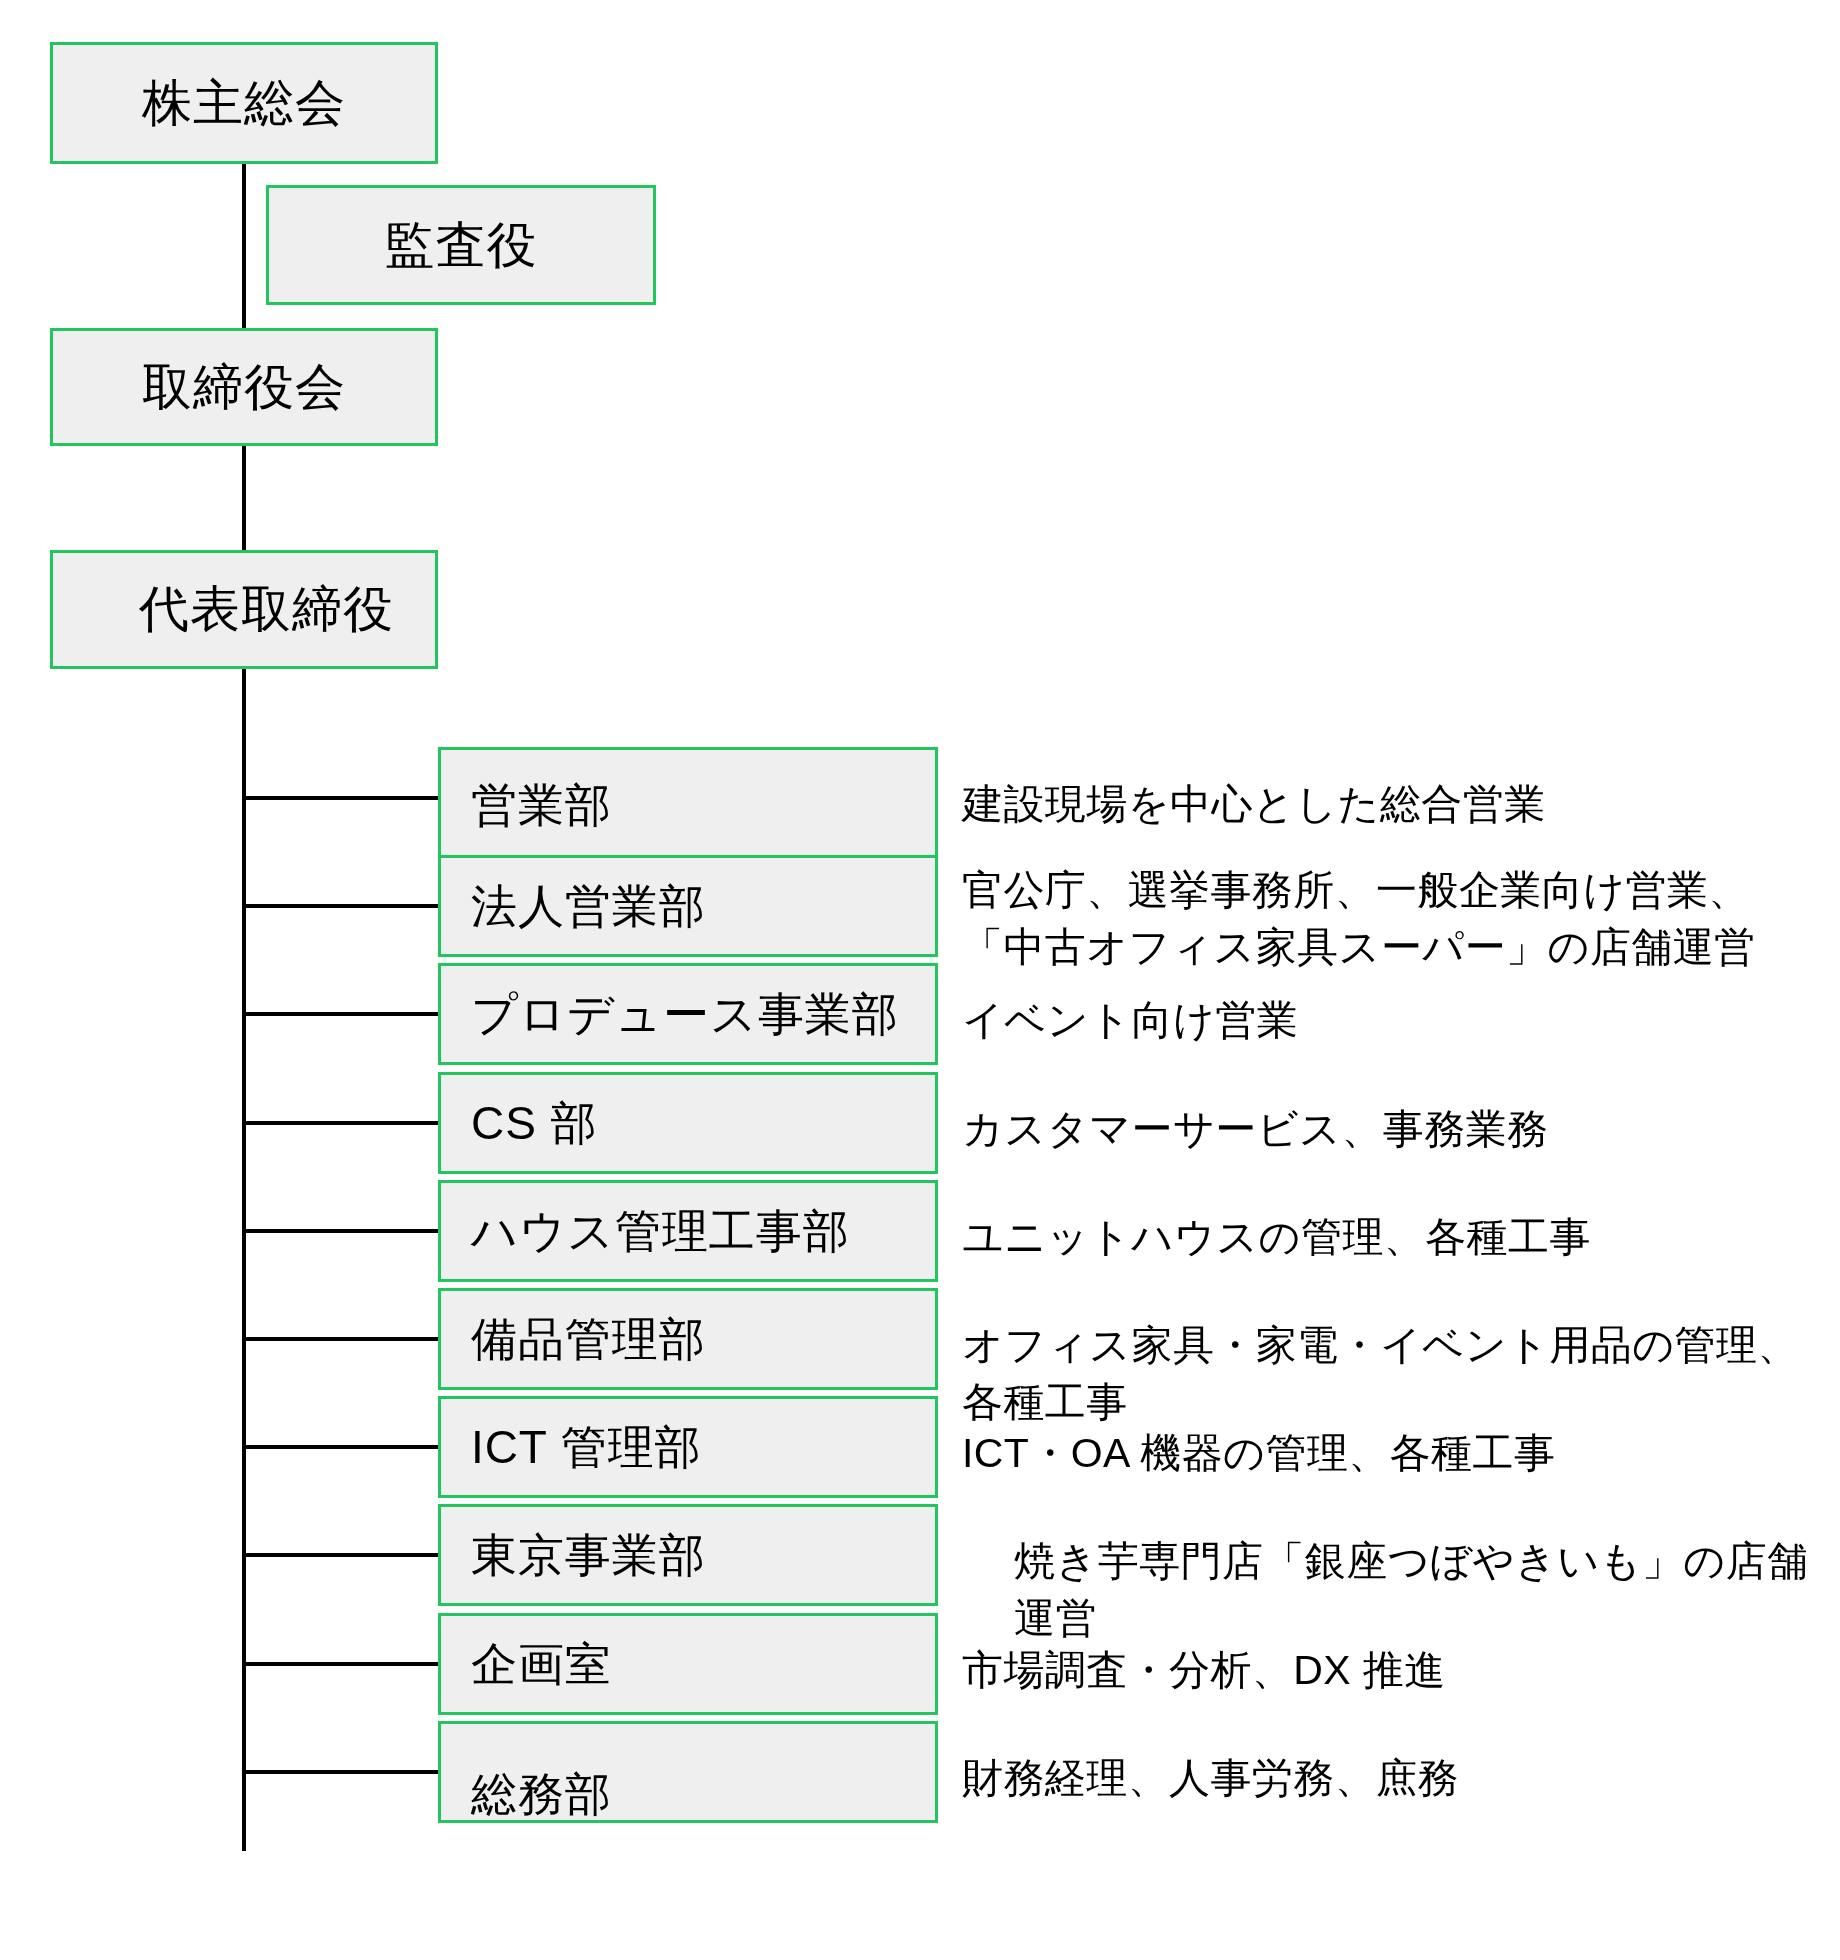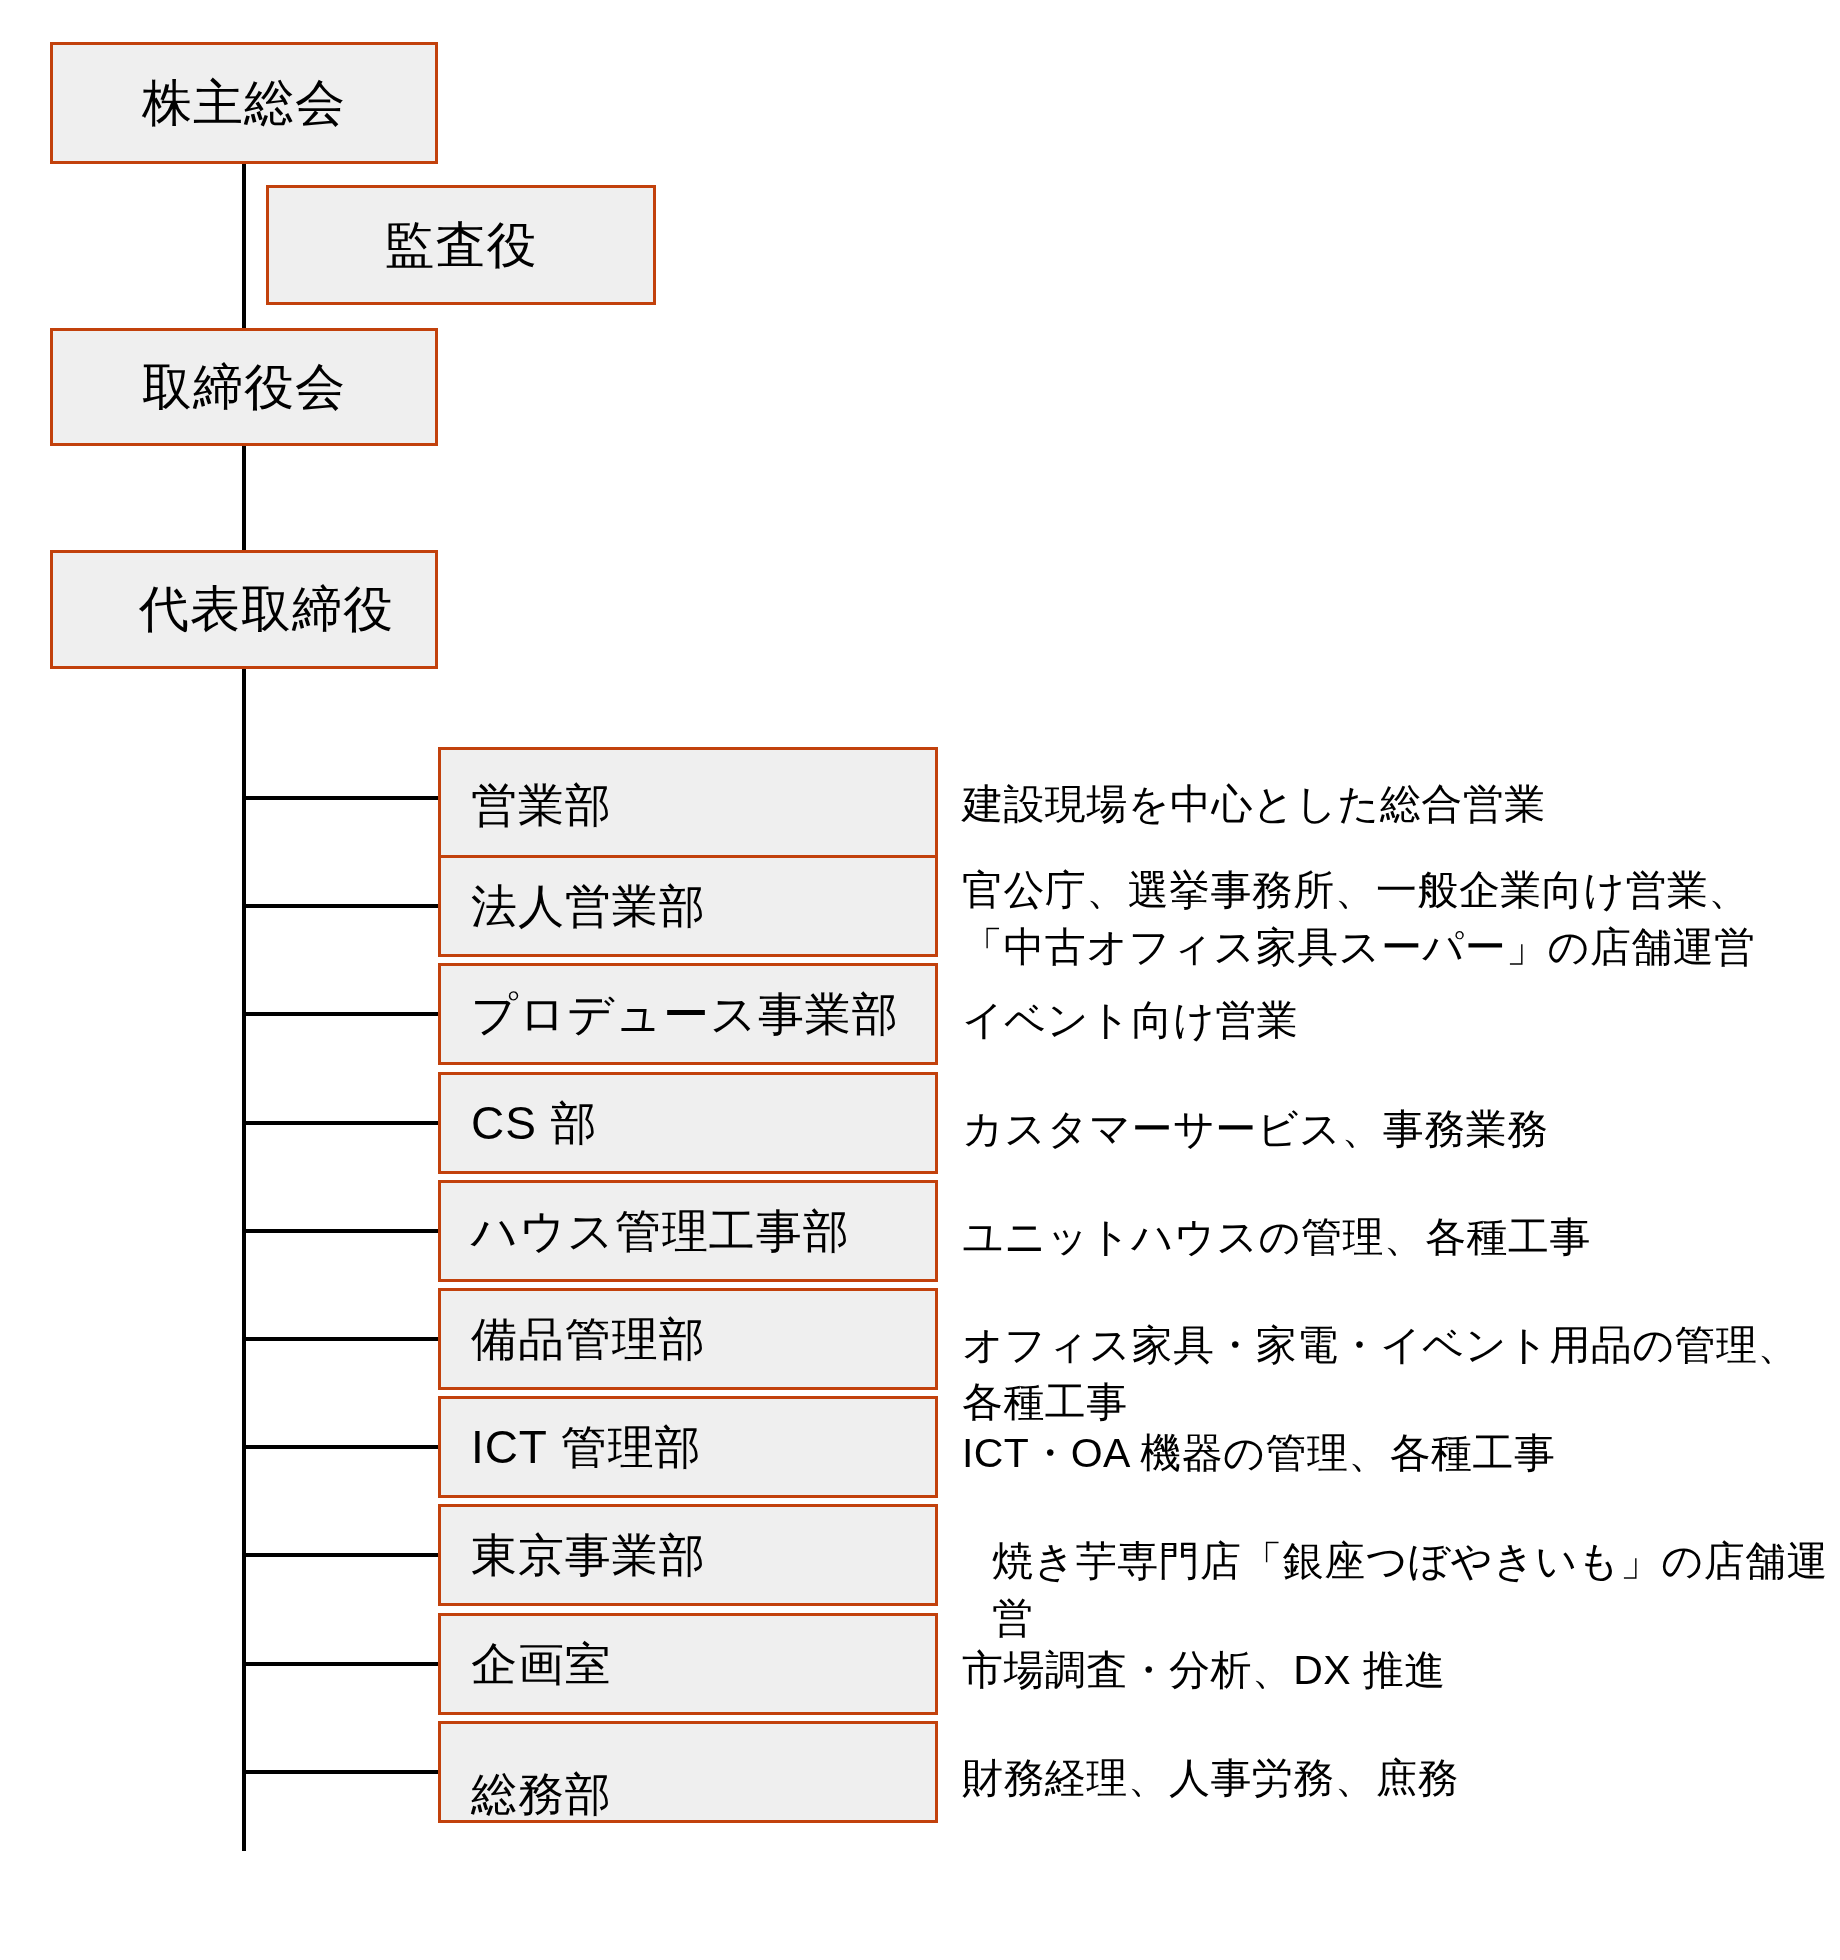--- a/index.html
+++ b/index.html
@@ -19,21 +19,21 @@
     height: 1960px;
     background: #ffffff;
     overflow: hidden;
   }
 
   
   .node {
     position: absolute;
     box-sizing: border-box;
     background: #efefef;
-    border: 3px solid #c2410c;
+    border: 3px solid #22c55e;
     display: flex;
     align-items: center;
     z-index: 3;
   }
   .node-label {
     font-size: 46px;
     line-height: 1.1;
     letter-spacing: 0.02em;
     white-space: nowrap;
     color: #000000;
@@ -139,21 +139,21 @@
         <span class="node-label">備品管理部</span>
       </div>
       <div class="desc" style="left: 962px; top: 1317px;">オフィス家具・家電・イベント用品の管理、各種工事</div>
       <div class="node dept" style="left: 438px; top: 1396px; width: 500px; height: 102px;">
         <span class="node-label">ICT 管理部</span>
       </div>
       <div class="desc" style="left: 962px; top: 1425px;">ICT・OA 機器の管理、各種工事</div>
       <div class="node dept" style="left: 438px; top: 1504px; width: 500px; height: 102px;">
         <span class="node-label">東京事業部</span>
       </div>
-      <div class="desc" style="left: 992px; top: 1533px;">焼き芋専門店「銀座つぼやきいも」の店舗運営</div>
+      <div class="desc" style="left: 1014px; top: 1533px;">焼き芋専門店「銀座つぼやきいも」の店舗運営</div>
       <div class="node dept" style="left: 438px; top: 1613px; width: 500px; height: 102px;">
         <span class="node-label">企画室</span>
       </div>
       <div class="desc" style="left: 962px; top: 1642px;">市場調査・分析、DX 推進</div>
       <div class="node dept" style="left: 438px; top: 1721px; width: 500px; height: 102px; align-items: flex-end;">
         <span class="node-label">総務部</span>
       </div>
       <div class="desc" style="left: 962px; top: 1750px;">財務経理、人事労務、庶務</div>
     </div>
 

